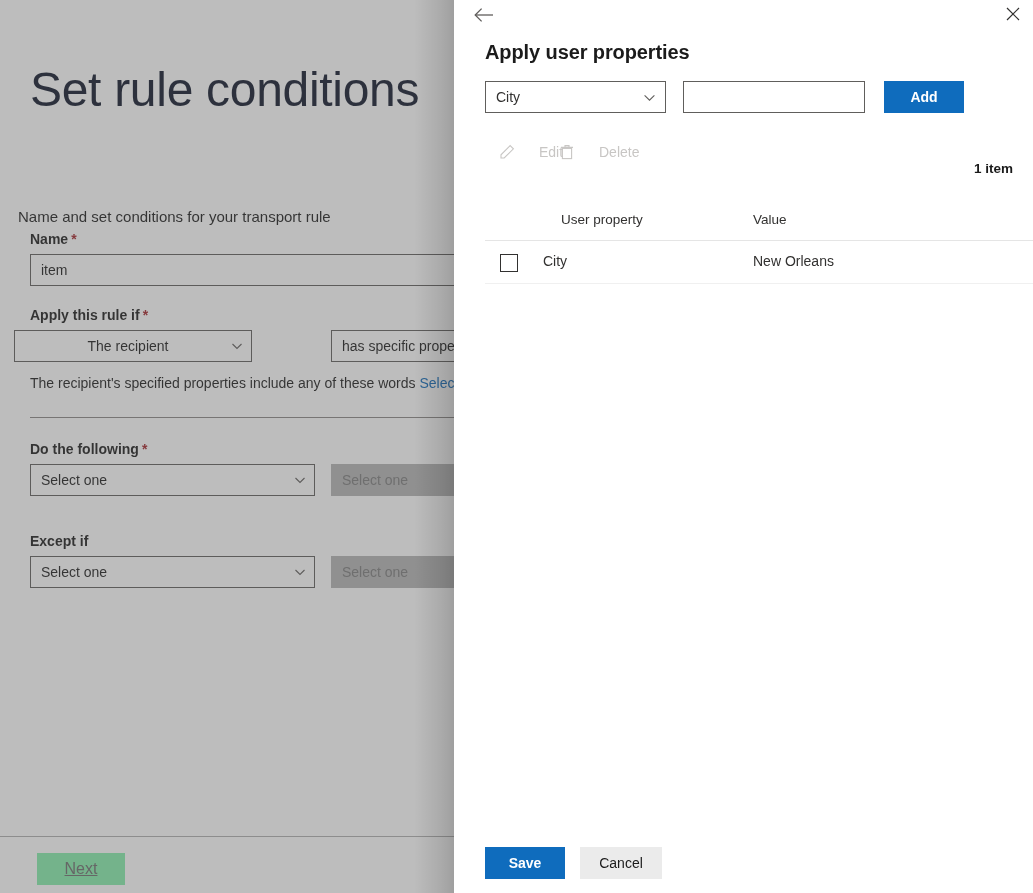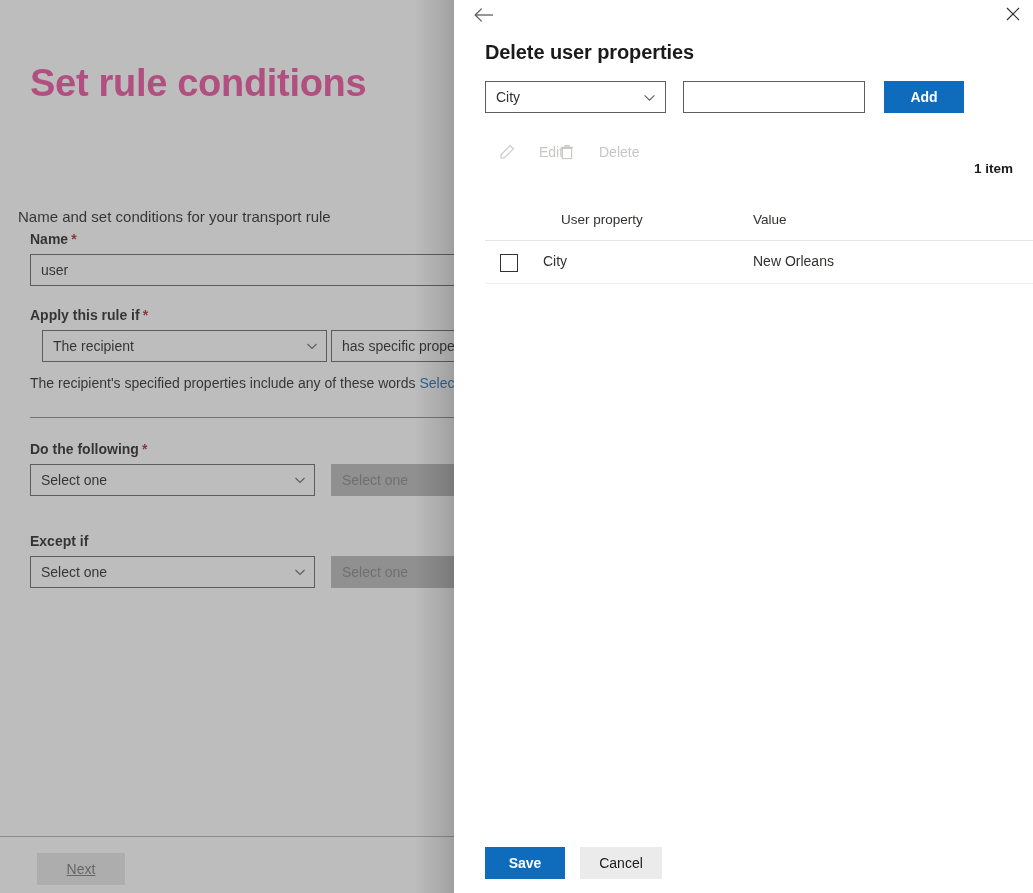--- a/index.html
+++ b/index.html
@@ -28,23 +28,23 @@
   .bg-inner {
     position: absolute;
     left: 0; top: 0;
     width: 1033px;
     height: 893px;
   }
   .page-title {
     position: absolute;
     left: 30px;
     top: 62px;
-    font-size: 38px;
-    font-weight: bold;
-    color: #ec4899;
+    font-size: 48px;
+    font-weight: normal;
+    color: #0f172a;
     letter-spacing: -0.3px;
     white-space: nowrap;
   }
   .page-subtitle {
     position: absolute;
     left: 18px;
     top: 176px;
     font-size: 15px;
     color: #1b1b1b;
     white-space: nowrap;
@@ -121,25 +121,25 @@
     width: 1033px;
     height: 1px;
     background: #b0b0b0;
   }
   .next-btn {
     position: absolute;
     left: 37px;
     top: 853px;
     width: 88px;
     height: 32px;
-    background: #e5e5e5;
+    background: #86efac;
     color: #6e6e6e;
     border: none;
     font-family: "Liberation Sans", sans-serif;
-    font-size: 14px;
+    font-size: 16px;
     display: flex;
     align-items: center;
     justify-content: center;
     text-decoration: underline;
   }
 
   
   #scrim {
     position: absolute;
     left: 0; top: 0;
@@ -393,27 +393,27 @@
 <div id="background-page">
   <div class="bg-inner">
 
     <div class="page-title">Set rule conditions</div>
     <div class="page-subtitle">Name and set conditions for your transport rule</div>
 
     <div class="field-label" style="left:30px; top:231px;">
       <span>Name</span><span class="req-star">*</span>
     </div>
     <div class="txt-input" style="left:30px; top:254px; width:700px;">
-      <span>user</span>
+      <span>item</span>
     </div>
 
     <div class="field-label" style="left:30px; top:307px;">
       <span>Apply this rule if</span><span class="req-star">*</span>
     </div>
-    <div class="combo" style="left:42px; top:330px; width:285px;">
+    <div class="combo" style="left:14px; top:330px; width:238px;text-align:center;">
       <span class="cb-txt">The recipient</span>
       <svg class="chev" viewBox="0 0 12 12">
           <path d="M1.5 4 L6 8.4 L10.5 4" fill="none" stroke="#605e5c" stroke-width="1.1"></path>
         </svg>
     </div>
     <div class="combo" style="left:331px; top:330px; width:290px;">
       <span class="cb-txt">has specific properties including any of these words</span>
       <svg class="chev" viewBox="0 0 12 12">
           <path d="M1.5 4 L6 8.4 L10.5 4" fill="none" stroke="#605e5c" stroke-width="1.1"></path>
         </svg>
@@ -469,21 +469,21 @@
         <path d="M1.4 8 L19 8" fill="none" stroke="#605e5c" stroke-width="1.3"></path>
       </svg>
     </button>
     <button class="close-btn">
       <svg width="14" height="14" viewBox="0 0 14 14">
         <path d="M1 1 L13 13 M13 1 L1 13" fill="none" stroke="#323130" stroke-width="1.2"></path>
       </svg>
     </button>
   </div>
 
-  <div class="panel-title">Delete user properties</div>
+  <div class="panel-title">Apply user properties</div>
 
   <div class="prop-combo">
     <span class="cb-txt">City</span>
     <svg width="13" height="13" viewBox="0 0 13 13">
         <path d="M1.6 4.4 L6.5 9.2 L11.4 4.4" fill="none" stroke="#605e5c" stroke-width="1.1"></path>
       </svg>
   </div>
 
   <input class="value-input" type="text" placeholder="" style="">
 

